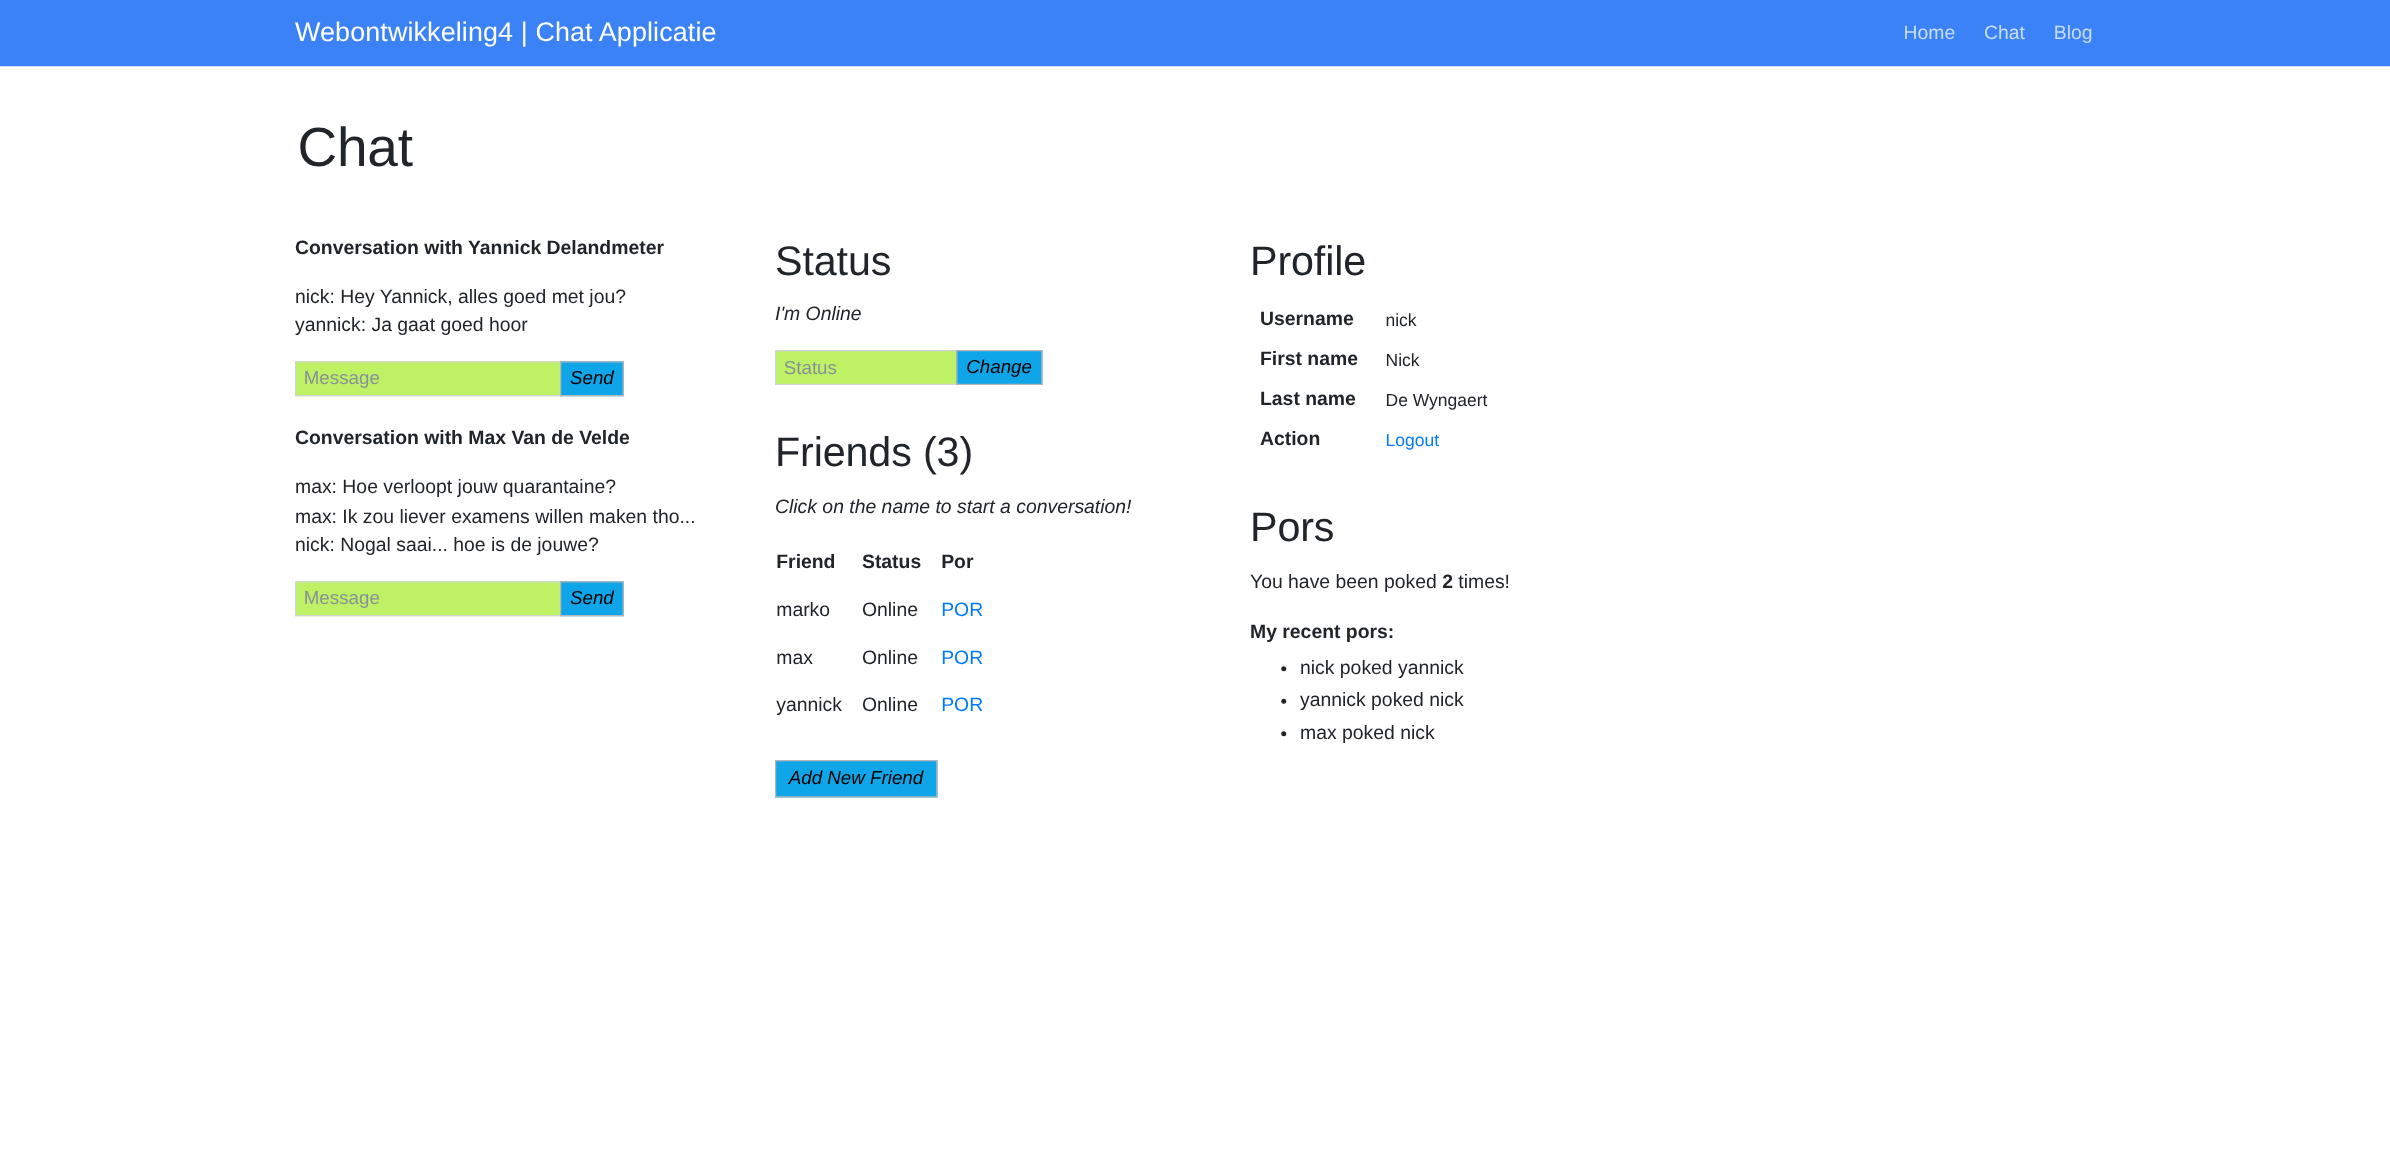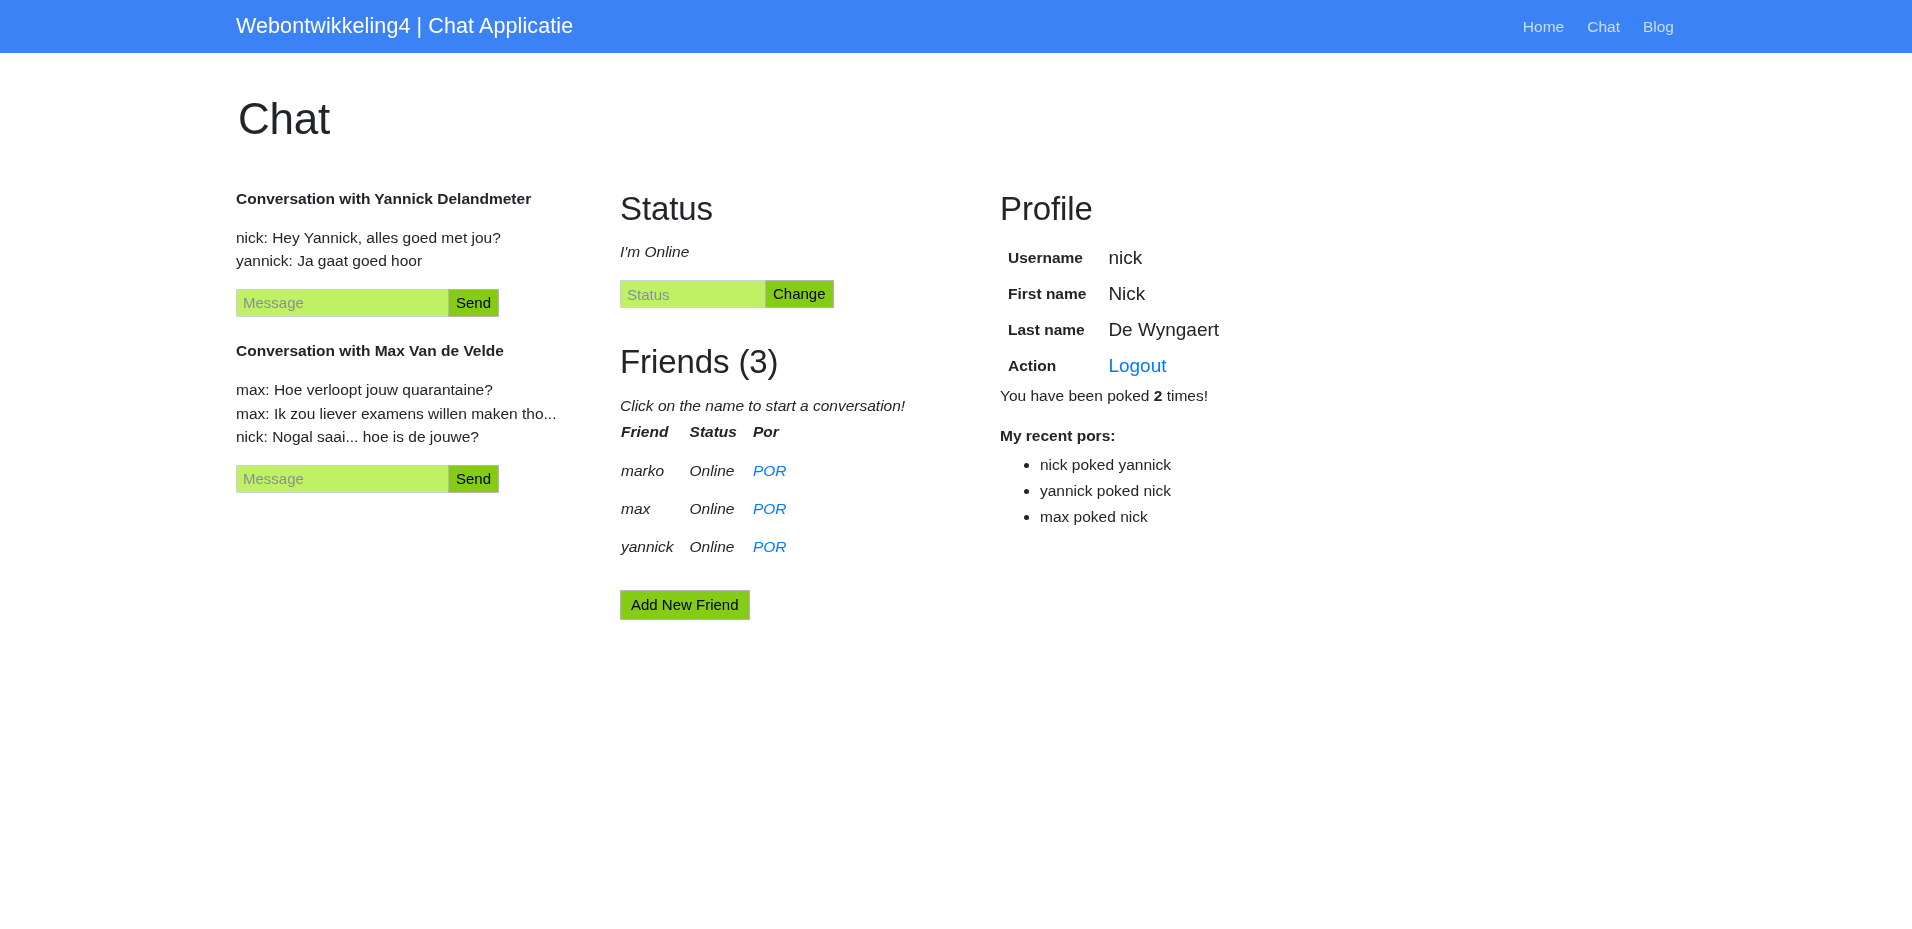--- a/index.html
+++ b/index.html
@@ -110,31 +110,32 @@
     font-family: "Liberation Sans", sans-serif;
     font-size: 15px;
     padding: 2px 6px;
     color: #495057;
     outline: none;
     border-radius: 0;
   }
   .form-input::placeholder { color: #8a9099; }
   .btn {
     border: 1px solid #b6b6b6;
-    background: #84cc16;
+    background: #0ea5e9;
     font-family: "Liberation Sans", sans-serif;
     font-size: 15px;
     color: #000000;
     padding: 0 7px;
     height: 28px;
     line-height: 26px;
     cursor: pointer;
     border-radius: 0;
     margin-left: -1px;
     white-space: nowrap;
+    font-style: italic;
   }
 
   
   .section-h {
     font-size: 33px;
     font-weight: 400;
     margin: 0 0 12px 0;
     line-height: 1.2;
     letter-spacing: -0.1px;
   }
@@ -151,22 +152,22 @@
     display: flex;
     align-items: stretch;
     width: 207px;
     margin-top: 17px;
   }
   .status-input-group .form-input { width: 146px; flex: 0 0 146px; }
 
   
   table.friends {
     border-collapse: collapse;
+    margin-top: 18px;
     margin-left: 1px;
-    font-style: italic;
   }
   table.friends th {
     font-size: 15.5px;
     font-weight: bold;
     text-align: left;
     padding: 6px 16px 13px 0;
     white-space: nowrap;
   }
   table.friends td {
     font-size: 15.5px;
@@ -189,21 +190,21 @@
     margin-left: 8px;
   }
   table.profile th {
     font-size: 15.5px;
     font-weight: bold;
     text-align: left;
     padding: 7px 22px 7px 0;
     white-space: nowrap;
   }
   table.profile td {
-    font-size: 19px;
+    font-size: 14px;
     padding: 7px 0 7px 0;
     white-space: nowrap;
   }
 
   
   .pors-count { font-size: 15.5px; margin: 0; line-height: 1.5; }
   .pors-count b { font-weight: bold; }
   .pors-sub { font-size: 15.5px; font-weight: bold; margin: 20px 0 0 0; }
   ul.pors-list {
     margin: 8px 0 0 0;
@@ -326,20 +327,21 @@
             <th>Last name</th>
             <td>De Wyngaert</td>
           </tr>
           <tr>
             <th>Action</th>
             <td><a class="link" href="#">Logout</a></td>
           </tr>
         </tbody>
       </table>
 
+      <h2 class="section-h second">Pors</h2>
 
       <p class="pors-count"><span>You have been poked </span><b>2</b><span> times!</span></p>
 
       <p class="pors-sub">My recent pors:</p>
 
       <ul class="pors-list">
         <li>nick poked yannick</li>
         <li>yannick poked nick</li>
         <li>max poked nick</li>
       </ul>

